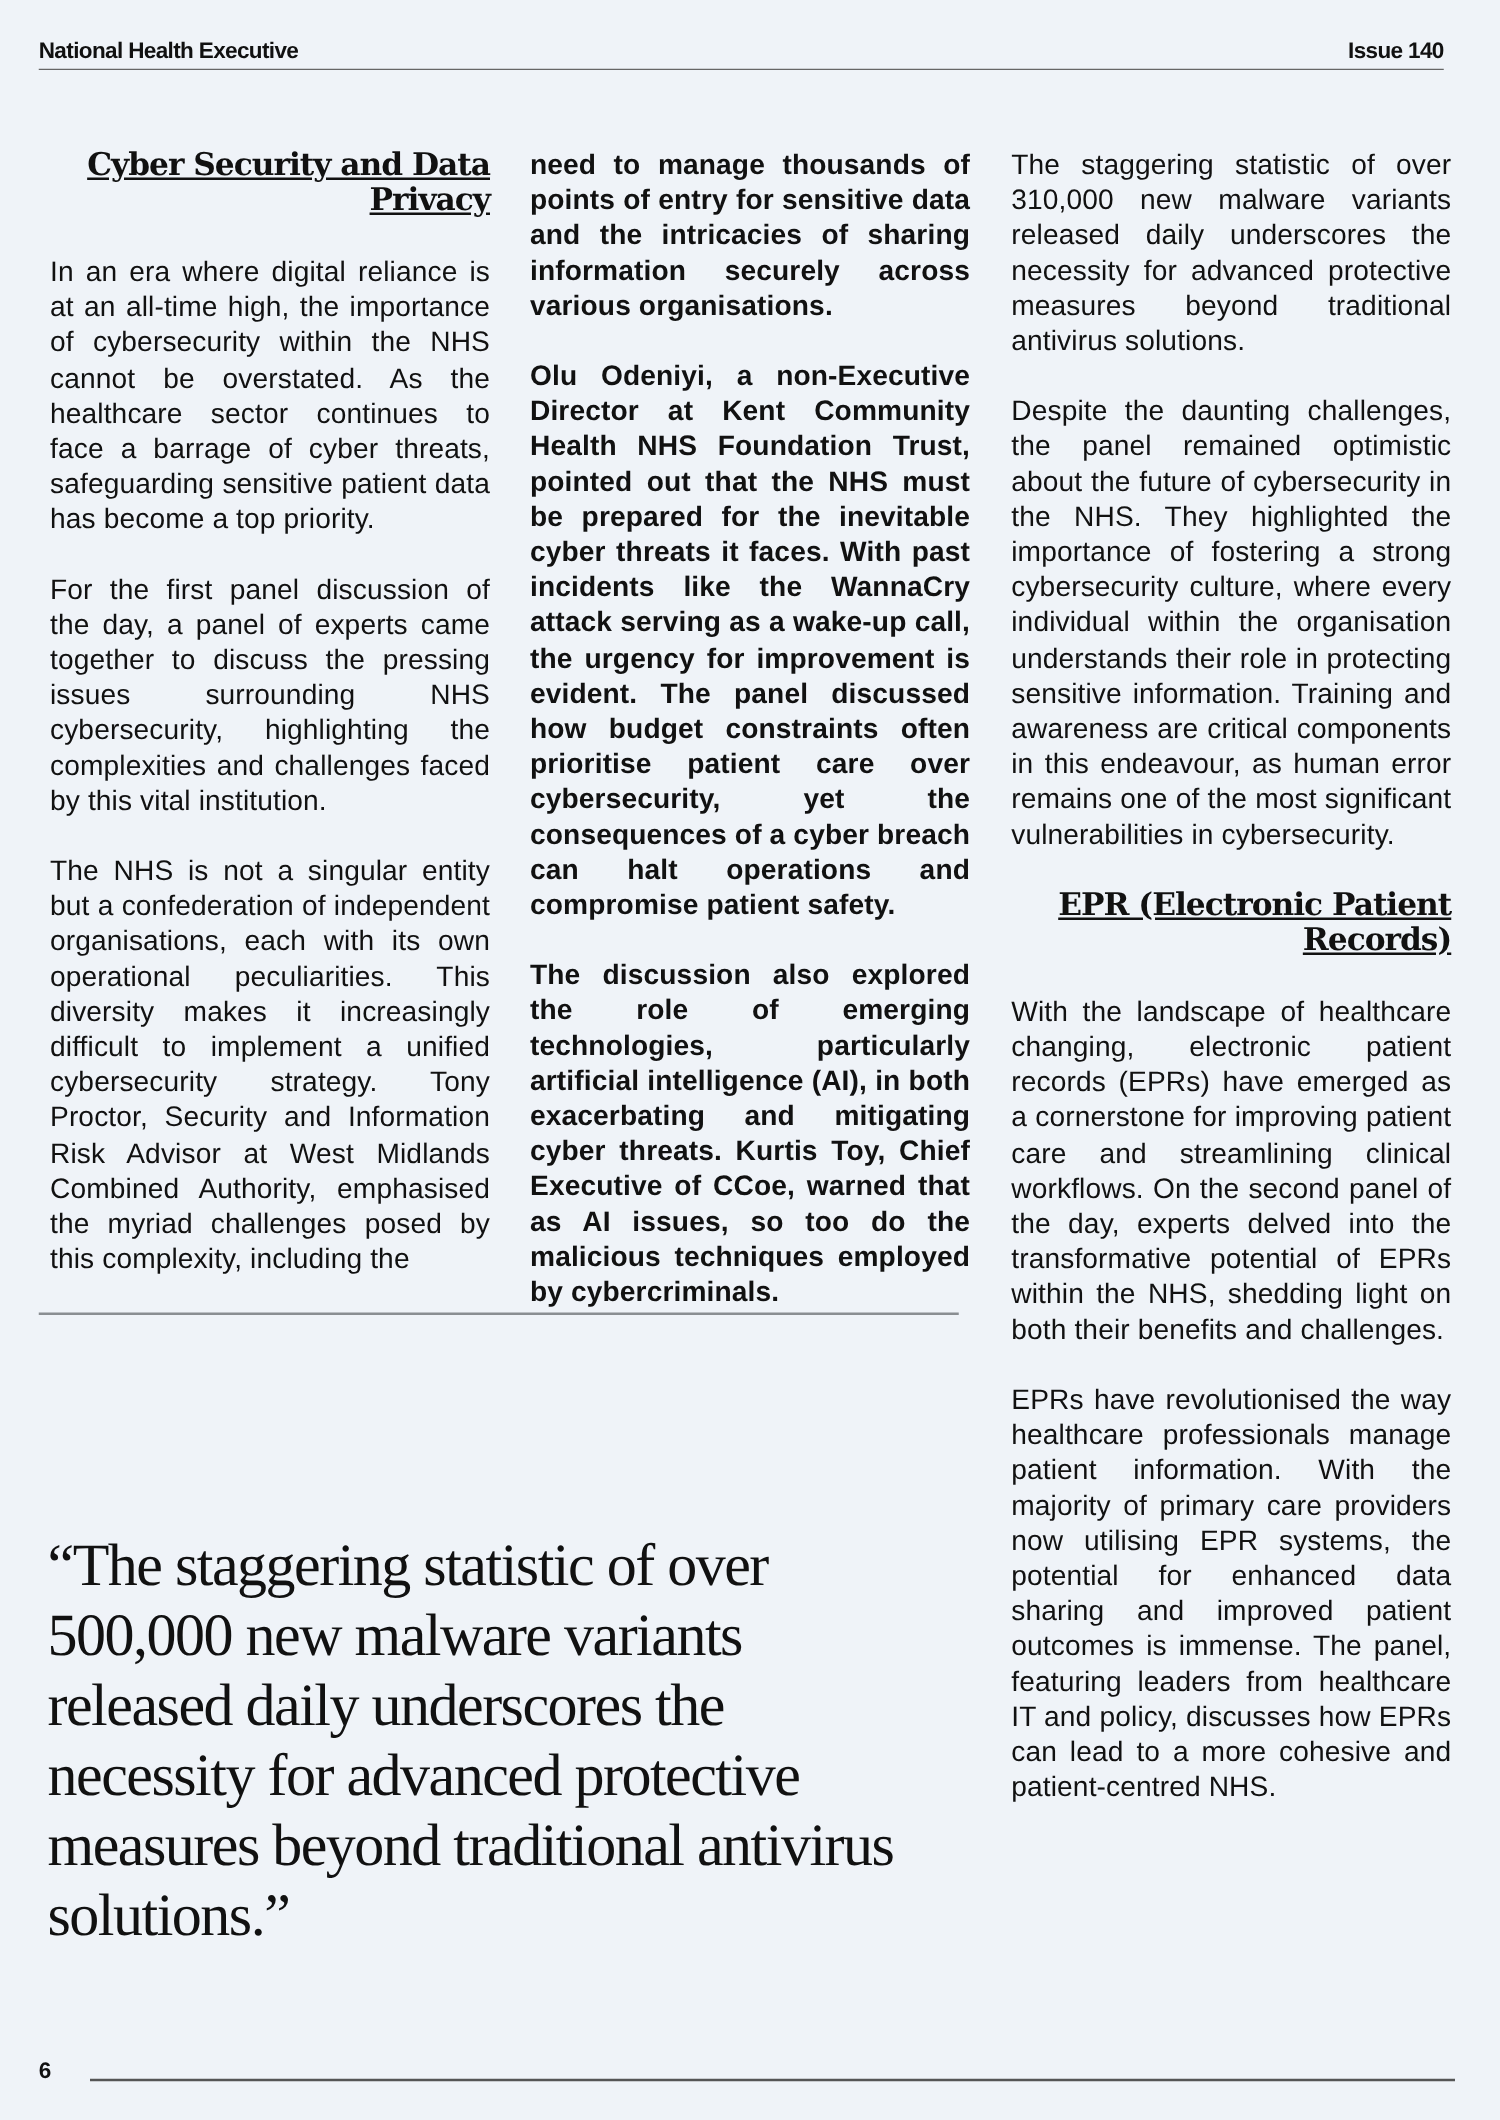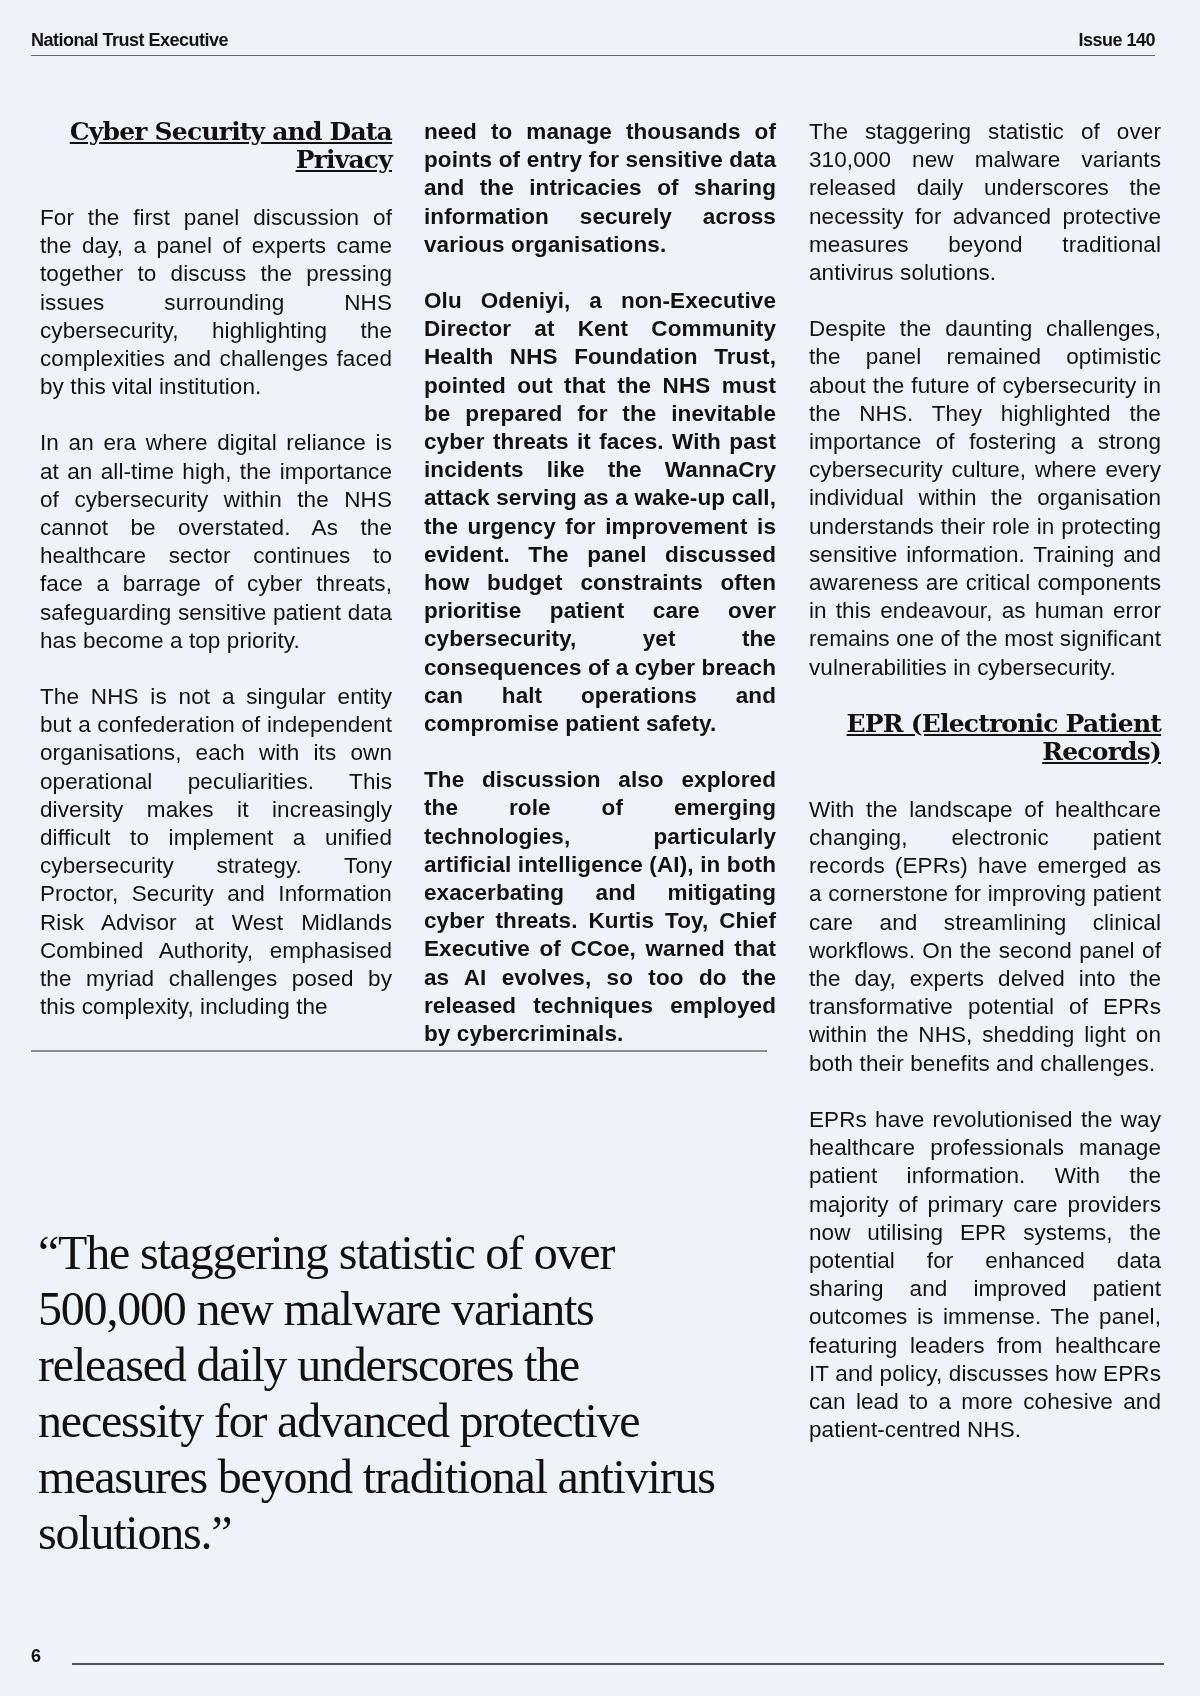--- a/index.html
+++ b/index.html
@@ -52,36 +52,36 @@
   }
   .footer-rule {
     position: absolute; left: 72px; top: 1663px; width: 1092px; height: 2px;
     background: #555;
   }
 </style>
 </head>
 <body>
 
 <div>
-  <div class="header-title">National Trust Executive</div>
+  <div class="header-title">National Health Executive</div>
   <div class="header-issue">Issue 140</div>
   <div class="header-rule"></div>
 </div>
 
 <div class="col col1">
   <h2 class="heading">Cyber Security and Data Privacy</h2>
+  <p>In an era where digital reliance is at an all-time high, the importance of cybersecurity within the NHS cannot be overstated. As the healthcare sector continues to face a barrage of cyber threats, safeguarding sensitive patient data has become a top priority.</p>
   <p>For the first panel discussion of the day, a panel of experts came together to discuss the pressing issues surrounding NHS cybersecurity, highlighting the complexities and challenges faced by this vital institution.</p>
-  <p>In an era where digital reliance is at an all-time high, the importance of cybersecurity within the NHS cannot be overstated. As the healthcare sector continues to face a barrage of cyber threats, safeguarding sensitive patient data has become a top priority.</p>
   <p>The NHS is not a singular entity but a confederation of independent organisations, each with its own operational peculiarities. This diversity makes it increasingly difficult to implement a unified cybersecurity strategy. Tony Proctor, Security and Information Risk Advisor at West Midlands Combined Authority, emphasised the myriad challenges posed by this complexity, including the</p>
 </div>
 
 <div class="col col2">
   <p>need to manage thousands of points of entry for sensitive data and the intricacies of sharing information securely across various organisations.</p>
   <p>Olu Odeniyi, a non-Executive Director at Kent Community Health NHS Foundation Trust, pointed out that the NHS must be prepared for the inevitable cyber threats it faces. With past incidents like the WannaCry attack serving as a wake-up call, the urgency for improvement is evident. The panel discussed how budget constraints often prioritise patient care over cybersecurity, yet the consequences of a cyber breach can halt operations and compromise patient safety.</p>
-  <p>The discussion also explored the role of emerging technologies, particularly artificial intelligence (AI), in both exacerbating and mitigating cyber threats. Kurtis Toy, Chief Executive of CCoe, warned that as AI evolves, so too do the released techniques employed by cybercriminals.</p>
+  <p>The discussion also explored the role of emerging technologies, particularly artificial intelligence (AI), in both exacerbating and mitigating cyber threats. Kurtis Toy, Chief Executive of CCoe, warned that as AI issues, so too do the malicious techniques employed by cybercriminals.</p>
 </div>
 
 <div class="col col3">
   <p>The staggering statistic of over 310,000 new malware variants released daily underscores the necessity for advanced protective measures beyond traditional antivirus solutions.</p>
   <p>Despite the daunting challenges, the panel remained optimistic about the future of cybersecurity in the NHS. They highlighted the importance of fostering a strong cybersecurity culture, where every individual within the organisation understands their role in protecting sensitive information. Training and awareness are critical components in this endeavour, as human error remains one of the most significant vulnerabilities in cybersecurity.</p>
   <h2 class="heading">EPR (Electronic Patient Records)</h2>
   <p>With the landscape of healthcare changing, electronic patient records (EPRs) have emerged as a cornerstone for improving patient care and streamlining clinical workflows. On the second panel of the day, experts delved into the transformative potential of EPRs within the NHS, shedding light on both their benefits and challenges.</p>
   <p>EPRs have revolutionised the way healthcare professionals manage patient information. With the majority of primary care providers now utilising EPR systems, the potential for enhanced data sharing and improved patient outcomes is immense. The panel, featuring leaders from healthcare IT and policy, discusses how EPRs can lead to a more cohesive and patient-centred NHS.</p>
 </div>
 

